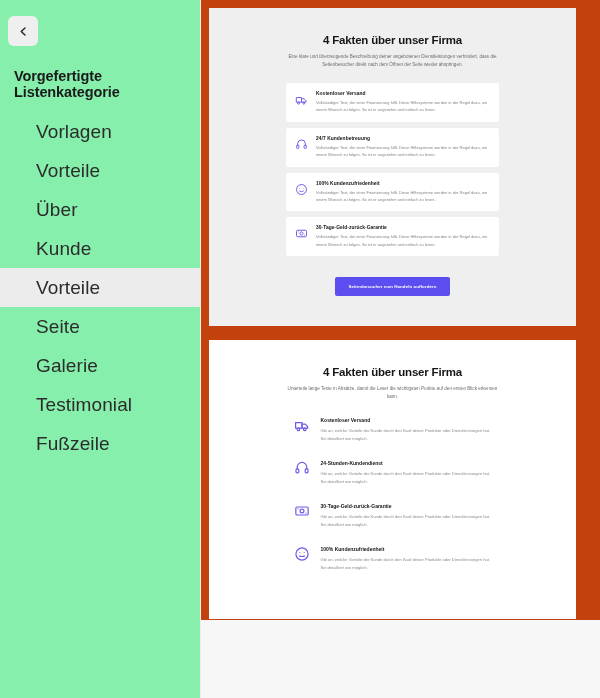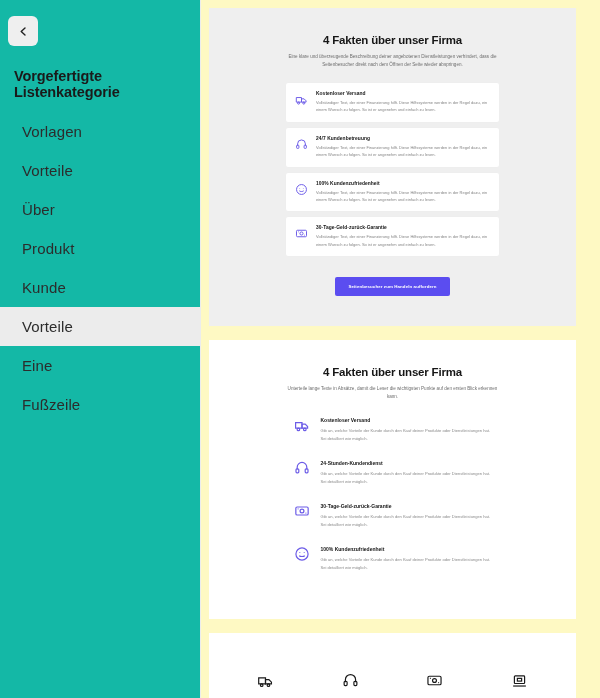--- a/index.html
+++ b/index.html
@@ -7,21 +7,21 @@
     width: 600px; height: 698px;
     background: #f7f7f7;
     font-family: "Liberation Sans", sans-serif;
     overflow: hidden;
   }
   .app { display: flex; width: 600px; height: 698px; }
 
   
   .sidebar {
     width: 201px; height: 698px;
-    background: #14b8a6;
+    background: #86efac;
     border-right: 1px solid #ececec;
     padding-top: 10px;
     flex: 0 0 201px;
     position: relative;
   }
   .back-btn {
     width: 30px; height: 30px;
     margin: 6px 0 0 8px;
     border-radius: 6px;
     background: #efefef;
@@ -33,33 +33,33 @@
     font-size: 14.5px;
     font-weight: bold;
     color: #1a1a1a;
     padding: 22px 0 0 14px;
     letter-spacing: -0.1px;
   }
   .sb-list { margin-top: 12px; }
   .sb-item {
     height: 39px;
     display: flex; align-items: center;
-    padding-left: 22px;
-    font-size: 15px;
+    padding-left: 36px;
+    font-size: 19px;
     color: #2c2c2c;
     cursor: pointer;
     letter-spacing: 0.1px;
   }
   .sb-item.active { background: #ececec; }
 
   
   .main {
     flex: 1 1 auto;
-    height: 698px;
-    background: #fef9c3;
+    height: 620px;
+    background: #c2410c;
     padding: 8px 24px 0 8px;
     overflow: hidden;
     position: relative;
   }
   .tpl { margin-bottom: 14px; }
   .tpl-a { background: #efefef; padding: 26px 0 30px; }
   .tpl-b { background: #ffffff; padding: 26px 0 30px; }
   .tpl-c { background: #ffffff; padding: 26px 0 30px; }
 
   .tpl-h {
@@ -161,30 +161,33 @@
       <div class="sb-item">
         <span>Vorlagen</span>
       </div>
       <div class="sb-item">
         <span>Vorteile</span>
       </div>
       <div class="sb-item">
         <span>Über</span>
       </div>
       <div class="sb-item">
-        <span>Produkt</span>
-      </div>
-      <div class="sb-item">
         <span>Kunde</span>
       </div>
       <div class="sb-item active">
         <span>Vorteile</span>
       </div>
       <div class="sb-item">
-        <span>Eine</span>
+        <span>Seite</span>
+      </div>
+      <div class="sb-item">
+        <span>Galerie</span>
+      </div>
+      <div class="sb-item">
+        <span>Testimonial</span>
       </div>
       <div class="sb-item">
         <span>Fußzeile</span>
       </div>
     </nav>
   </aside>
 
   <main class="main">
 
     <section class="tpl tpl-a">

